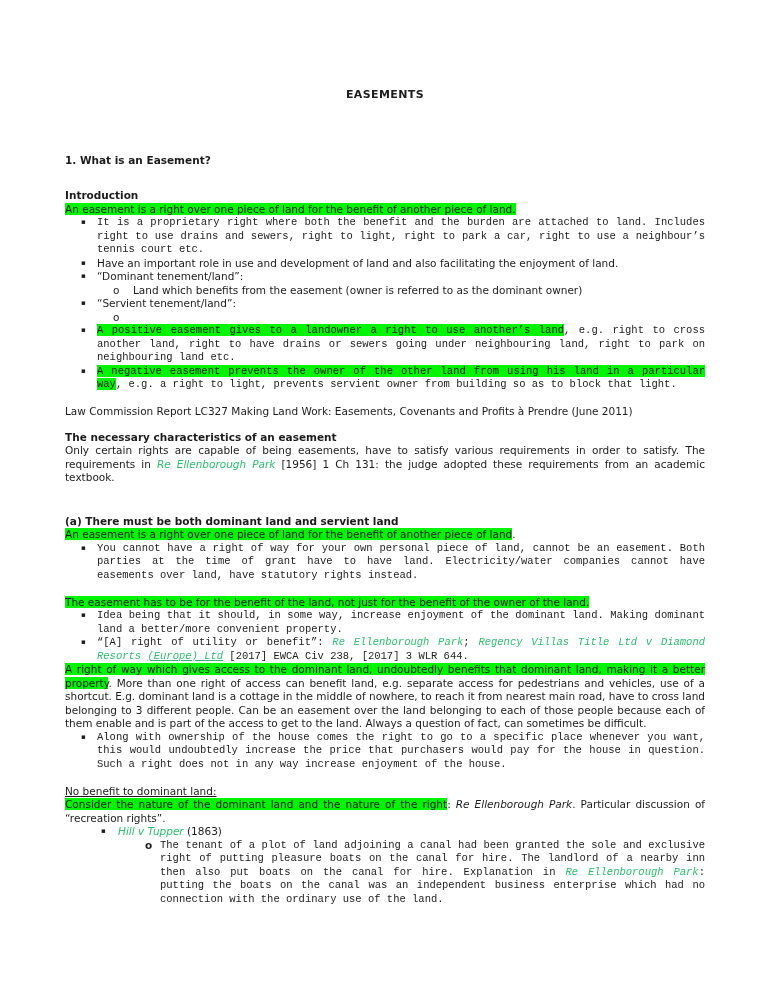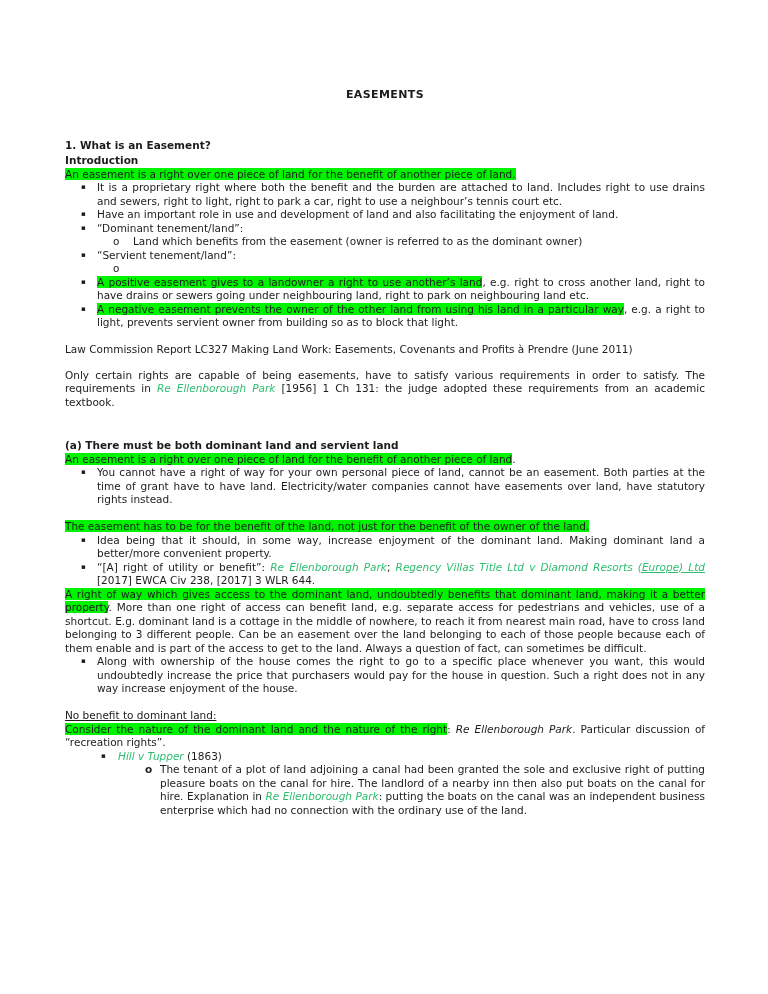--- a/index.html
+++ b/index.html
@@ -9,40 +9,40 @@
     font-size:10.5px;line-height:13.5px;color:var(--fg,#1c1c1c);
     margin:0 auto;
   }
   .content{padding:88px 63px 0 65px;}
   .blk{margin:0;}
   .title{text-align:center;font-weight:700;font-size:11px;letter-spacing:.4px;}
   .h{font-weight:700;}
   .blk.justify{text-align:justify;}
   .li{display:flex;}
   .li .t{flex:1;}
-  .li.justify .t{text-align:justify;}
+  .li.justify .t{text-align:justify;font-family:Liberation Mono, monospace;}
   .m{flex:none;box-sizing:border-box;}
   .li1 .m{width:32px;padding-left:16px;}
   .li1o .m{width:68px;padding-left:48px;}
   .li2 .m{width:53px;padding-left:36px;}
   .li2o .m{width:95px;padding-left:80px;}
   .sq{font-size:7px;}
   .b{font-weight:700;}
   .i{font-style:italic;}
   .u{text-decoration:underline;}
   .hl{background:var(--hl,#00f400);}
   .g{color:var(--green,#2ebd6e);}
 </style>
 </head>
 <body>
 
 <div class="page">
   <div class="content">
-      <div class="blk title" style="margin-bottom: 37px;"><span class="">EASEMENTS</span></div>
-      <div class="blk h" style="margin-bottom: 2px;"><span class="">1. What is an Easement?</span></div>
+      <div class="blk title" style="margin-bottom: 52px;"><span class="">EASEMENTS</span></div>
+      <div class="blk h" style="margin-bottom: 22px;"><span class="">1. What is an Easement?</span></div>
       <div class="blk h"><span class="">Introduction</span></div>
       <div class="blk p"><span class="hl">An easement is a right over one piece of land for the benefit of another piece of land.</span></div>
       <div class="blk li1 justify li">
         <span class="m sq">▪</span>
         <span class="t"><span class="">It is a proprietary right where both the benefit and the burden are attached to land. Includes right to use drains and sewers, right to light, right to park a car, right to use a neighbour’s tennis court etc.</span></span>
       </div>
       <div class="blk li1 li">
         <span class="m sq">▪</span>
         <span class="t"><span class="">Have an important role in use and development of land and also facilitating the enjoyment of land.</span></span>
       </div>
@@ -63,20 +63,21 @@
       </div>
       <div class="blk li1 justify li">
         <span class="m sq">▪</span>
         <span class="t"><span class="hl">A positive easement gives to a landowner a right to use another’s land</span><span class="">, e.g. right to cross another land, right to have drains or sewers going under neighbouring land, right to park on neighbouring land etc.</span></span>
       </div>
       <div class="blk li1 justify li" style="margin-bottom: 13.5px;">
         <span class="m sq">▪</span>
         <span class="t"><span class="hl">A negative easement prevents the owner of the other land from using his land in a particular way</span><span class="">, e.g. a right to light, prevents servient owner from building so as to block that light.</span></span>
       </div>
       <div class="blk p" style="margin-bottom: 12px;"><span class="">Law Commission Report LC327 Making Land Work: Easements, Covenants and Profits à Prendre (June 2011)</span></div>
+      <div class="blk h"><span class="">The necessary characteristics of an easement</span></div>
       <div class="blk p justify" style="margin-bottom: 30px;"><span class="">Only certain rights are capable of being easements, have to satisfy various requirements in order to satisfy. The requirements in </span><span class="i g">Re Ellenborough Park</span><span class=""> [1956] 1 Ch 131: the judge adopted these requirements from an academic textbook.</span></div>
       <div class="blk h"><span class="">(a) There must be both dominant land and servient land</span></div>
       <div class="blk p"><span class="hl">An easement is a right over one piece of land for the benefit of another piece of land</span><span class="">.</span></div>
       <div class="blk li1 justify li" style="margin-bottom: 13.5px;">
         <span class="m sq">▪</span>
         <span class="t"><span class="">You cannot have a right of way for your own personal piece of land, cannot be an easement. Both parties at the time of grant have to have land. Electricity/water companies cannot have easements over land, have statutory rights instead.</span></span>
       </div>
       <div class="blk p"><span class="hl">The easement has to be for the benefit of the land, not just for the benefit of the owner of the land.</span></div>
       <div class="blk li1 justify li">
         <span class="m sq">▪</span>

